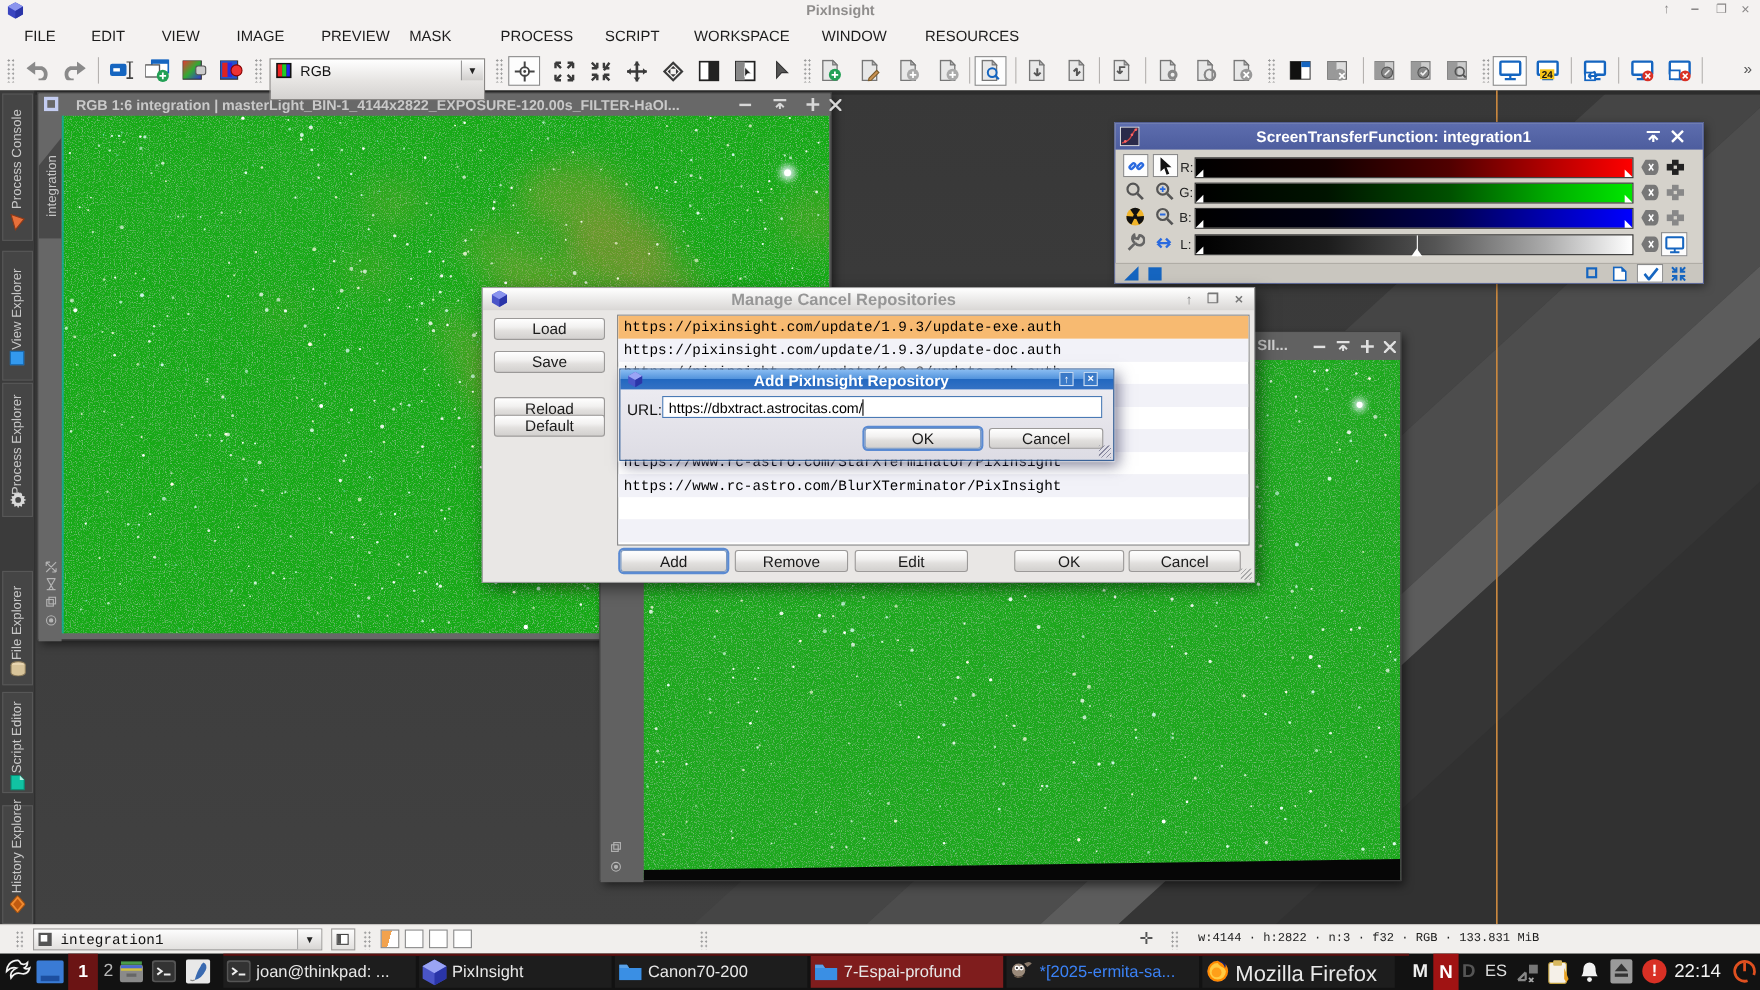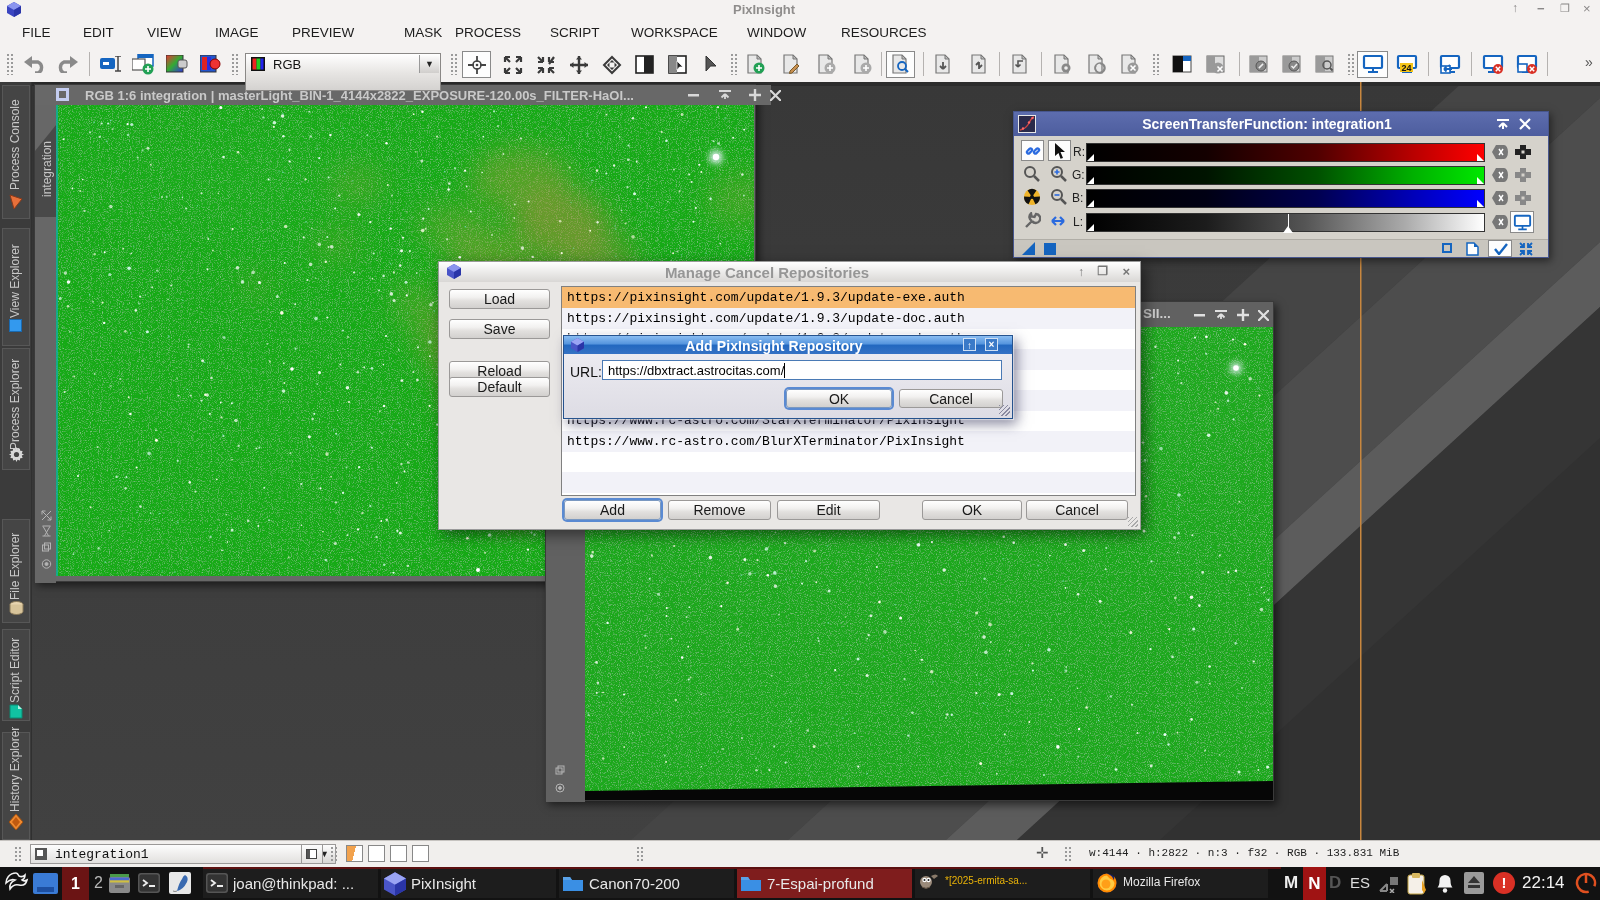--- a/index.html
+++ b/index.html
@@ -30,21 +30,21 @@
 <polygon points="1600,160 1600,225 1017,758 946,758" fill="#5c5c5c"></polygon>
 <polygon points="1600,225 1600,758 1017,758" fill="#353535"></polygon>
 <polygon points="1600,356 1600,758 1160,758" fill="#2e2e2e" opacity="0.55"></polygon>
 <rect x="0" y="0" width="1600" height="4" fill="#2c2c2c"></rect>
 <rect x="1360" y="0" width="1.5" height="758" fill="#c8873f"></rect>
 </svg>
   </div>
 
 <div class="abs" style="left:34px;top:84px;width:722px;height:498px;background:#686868;border:1px solid #3a3a3a;box-shadow:3px 4px 8px rgba(0,0,0,.55);">
 
-  <div class="abs" style="left:0;top:0;width:100%;height:20px;background:#686868;margin-left:16px;">
+  <div class="abs" style="left:0;top:0;width:100%;height:20px;background:#686868;">
     <div class="abs" style="left:5px;top:3px;width:13px;height:13px;border:3px solid #c4cdf1;background:#686868;"></div>
     <div class="abs" style="left:34px;top:3px;font-size:13px;font-weight:bold;color:#c9c9c9;white-space:nowrap;">RGB 1:6 integration | masterLight_BIN-1_4144x2822_EXPOSURE-120.00s_FILTER-HaOI...</div>
     <svg class="abs" style="left:637px;top:9px" width="11" height="3">
         <rect width="11" height="2.5" fill="#d8d8d8"></rect>
       </svg>
     <svg class="abs" style="left:668px;top:5px" width="12" height="10">
         <path d="M0,1 h12" stroke="#d8d8d8" stroke-width="2"></path>
         <path d="M6,9 V4 M6,4 l-3.5,3.5 M6,4 l3.5,3.5" stroke="#d8d8d8" stroke-width="1.8"></path>
       </svg>
     <svg class="abs" style="left:698px;top:4px" width="12" height="12">
@@ -1431,21 +1431,21 @@
   <div class="abs" style="left:1537px;top:1px;color:#8a8888;font-size:13px;font-weight:bold;">−</div>
   <div class="abs" style="left:1560px;top:2px;color:#8a8888;font-size:11px;">❐</div>
   <div class="abs" style="left:1583px;top:1px;color:#8a8888;font-size:13px;">×</div>
 
   <div class="abs" style="left:0;top:18px;width:100%;height:28px;display:flex;align-items:center;font-size:13.5px;color:#1c1c1c;">
     <span style="position:absolute;left:22px;">FILE</span>
     <span style="position:absolute;left:83px;">EDIT</span>
     <span style="position:absolute;left:147px;">VIEW</span>
     <span style="position:absolute;left:215px;">IMAGE</span>
     <span style="position:absolute;left:292px;">PREVIEW</span>
-    <span style="position:absolute;left:404px;">MASK</span>
+    <span style="position:absolute;left:372px;">MASK</span>
     <span style="position:absolute;left:455px;">PROCESS</span>
     <span style="position:absolute;left:550px;">SCRIPT</span>
     <span style="position:absolute;left:631px;">WORKSPACE</span>
     <span style="position:absolute;left:747px;">WINDOW</span>
     <span style="position:absolute;left:841px;">RESOURCES</span>
   </div>
 
   <div class="abs" style="left:0;top:46px;width:100%;height:36px;" id="toolbar">
     <div class="abs handle" style="left:6px;top:7px;height:22px;"></div>
       <svg class="abs" style="left:24px;top:10px" width="22" height="17" viewBox="0 0 22 17">
@@ -1665,21 +1665,21 @@
         <circle cx="16" cy="15" r="5" fill="#d93025"></circle>
         <path d="M13.8,12.8 l4.4,4.4 m0,-4.4 l-4.4,4.4" stroke="#fff" stroke-width="1.5"></path>
       </svg>
       <div class="abs" style="left:1547px;top:6px;width:1px;height:24px;background:#b5b2b0;"></div>
       <div class="abs" style="left:1585px;top:8px;font-size:14px;color:#555;">»</div>
   </div>
 </div>
 
 <div class="abs" style="left:0;top:840px;width:1600px;height:27px;background:#f1efed;border-top:1px solid #c6c3c0;">
   <div class="abs handle" style="left:14px;top:5px;height:17px;"></div>
-  <div class="abs" style="left:30px;top:3px;width:306px;height:20px;background:linear-gradient(#fdfdfd,#e2e0de);border:1px solid #9b9998;">
+  <div class="abs" style="left:30px;top:3px;width:263px;height:20px;background:linear-gradient(#fdfdfd,#e2e0de);border:1px solid #9b9998;">
     <div class="abs" style="left:4px;top:3px;width:12px;height:12px;background:#555;">
         <div class="abs" style="left:2px;top:2px;width:6px;height:6px;background:#fff;"></div>
       </div>
     <div class="abs mono" style="left:24px;top:2px;font-size:13px;color:#111;">integration1</div>
     <div class="abs" style="right:0;top:0;width:22px;height:18px;background:linear-gradient(#fdfdfd,#d8d6d4);border-left:1px solid #aaa;color:#222;font-size:9px;text-align:center;line-height:18px;">▼</div>
   </div>
   <div class="abs" style="left:301px;top:3px;width:22px;height:20px;background:linear-gradient(#fdfdfd,#e2e0de);border:1px solid #9b9998;">
       <div class="abs" style="left:4px;top:4px;width:11px;height:10px;border:1.5px solid #444;background:linear-gradient(to right,#555 35%,#fff 35%);"></div>
     </div>
   <div class="abs handle" style="left:330px;top:5px;height:17px;"></div>
@@ -1757,30 +1757,30 @@
     <div class="abs" style="left:915px;top:2px;width:175px;height:29px;background:#1d1d1d;">
       <div class="abs" style="left:3px;top:3px;"><svg width="22" height="22">
           <circle cx="8" cy="10" r="6" fill="#9a8a7a"></circle>
           <circle cx="6.5" cy="8" r="2.2" fill="#fff"></circle>
           <circle cx="10.5" cy="8" r="2.2" fill="#fff"></circle>
           <circle cx="6.5" cy="8" r="1" fill="#222"></circle>
           <circle cx="10.5" cy="8" r="1" fill="#222"></circle>
           <path d="M13,4 q5,-3 7,0 l-4,3 z" fill="#8a7a6a"></path>
           <path d="M4,15 q4,3 8,0" stroke="#6a5a4a" fill="none"></path>
         </svg></div>
-      <div class="abs" style="left:30px;top:6px;font-size:10px;color:#eab308;white-space:nowrap;overflow:hidden;max-width:141px;">*[2025-ermita-sa...</div>
+      <div class="abs" style="left:30px;top:6px;font-size:15px;color:#3b82f6;white-space:nowrap;overflow:hidden;max-width:141px;">*[2025-ermita-sa...</div>
     </div>
     <div class="abs" style="left:1093px;top:2px;width:175px;height:29px;background:#1d1d1d;">
       <div class="abs" style="left:3px;top:3px;"><svg width="22" height="22" viewBox="0 0 22 22">
           <circle cx="11" cy="11" r="9.5" fill="#15216e"></circle>
           <path d="M11,1.5 a9.5,9.5 0 1 0 9.5,9.5 c0,-3 -1.5,-5.5 -2.5,-6.5 c.5,1.5 .2,2.8 -.4,3.4 c-.6,-2.8 -2.2,-4.2 -3.8,-5 c-1.8,-.9 -2.5,-1.2 -2.8,-1.4 z" fill="#ff8a00"></path>
           <path d="M11,3.5 a7.5,7.5 0 1 0 7.5,7.5 c-.8,-2.5 -2.5,-3.5 -3.5,-3.8 c-1.2,-.5 -2.8,-1.8 -4,-3.7 z" fill="#ffcb42"></path>
           <circle cx="10" cy="12" r="4.5" fill="#ff9f18"></circle>
         </svg></div>
-      <div class="abs" style="left:30px;top:6px;font-size:12px;color:#e8e8e8;white-space:nowrap;overflow:hidden;max-width:141px;">Mozilla Firefox</div>
+      <div class="abs" style="left:30px;top:6px;font-size:20px;color:#e8e8e8;white-space:nowrap;overflow:hidden;max-width:141px;">Mozilla Firefox</div>
     </div>
     <div class="abs" style="left:1284px;top:6px;color:#eee;font-weight:bold;font-size:17px;">M</div>
     <div class="abs" style="left:1303px;top:0;width:23px;height:33px;background:#a01313;color:#fff;font-weight:bold;font-size:17px;text-align:center;line-height:33px;">N</div>
     <div class="abs" style="left:1329px;top:6px;color:#555;font-weight:bold;font-size:17px;">D</div>
     <div class="abs" style="left:1350px;top:7px;color:#ddd;font-size:15px;">ES</div>
     <svg class="abs" style="left:1378px;top:8px" width="22" height="18">
       <path d="M2,16 l7,-7 M9,9 v7 M9,16 h-7" stroke="#888" stroke-width="2"></path>
       <path d="M12,14 l4,4 m0,-4 l-4,4" stroke="#aaa" stroke-width="1.5"></path>
       <rect x="12" y="2" width="8" height="8" fill="#777"></rect>
     </svg>

